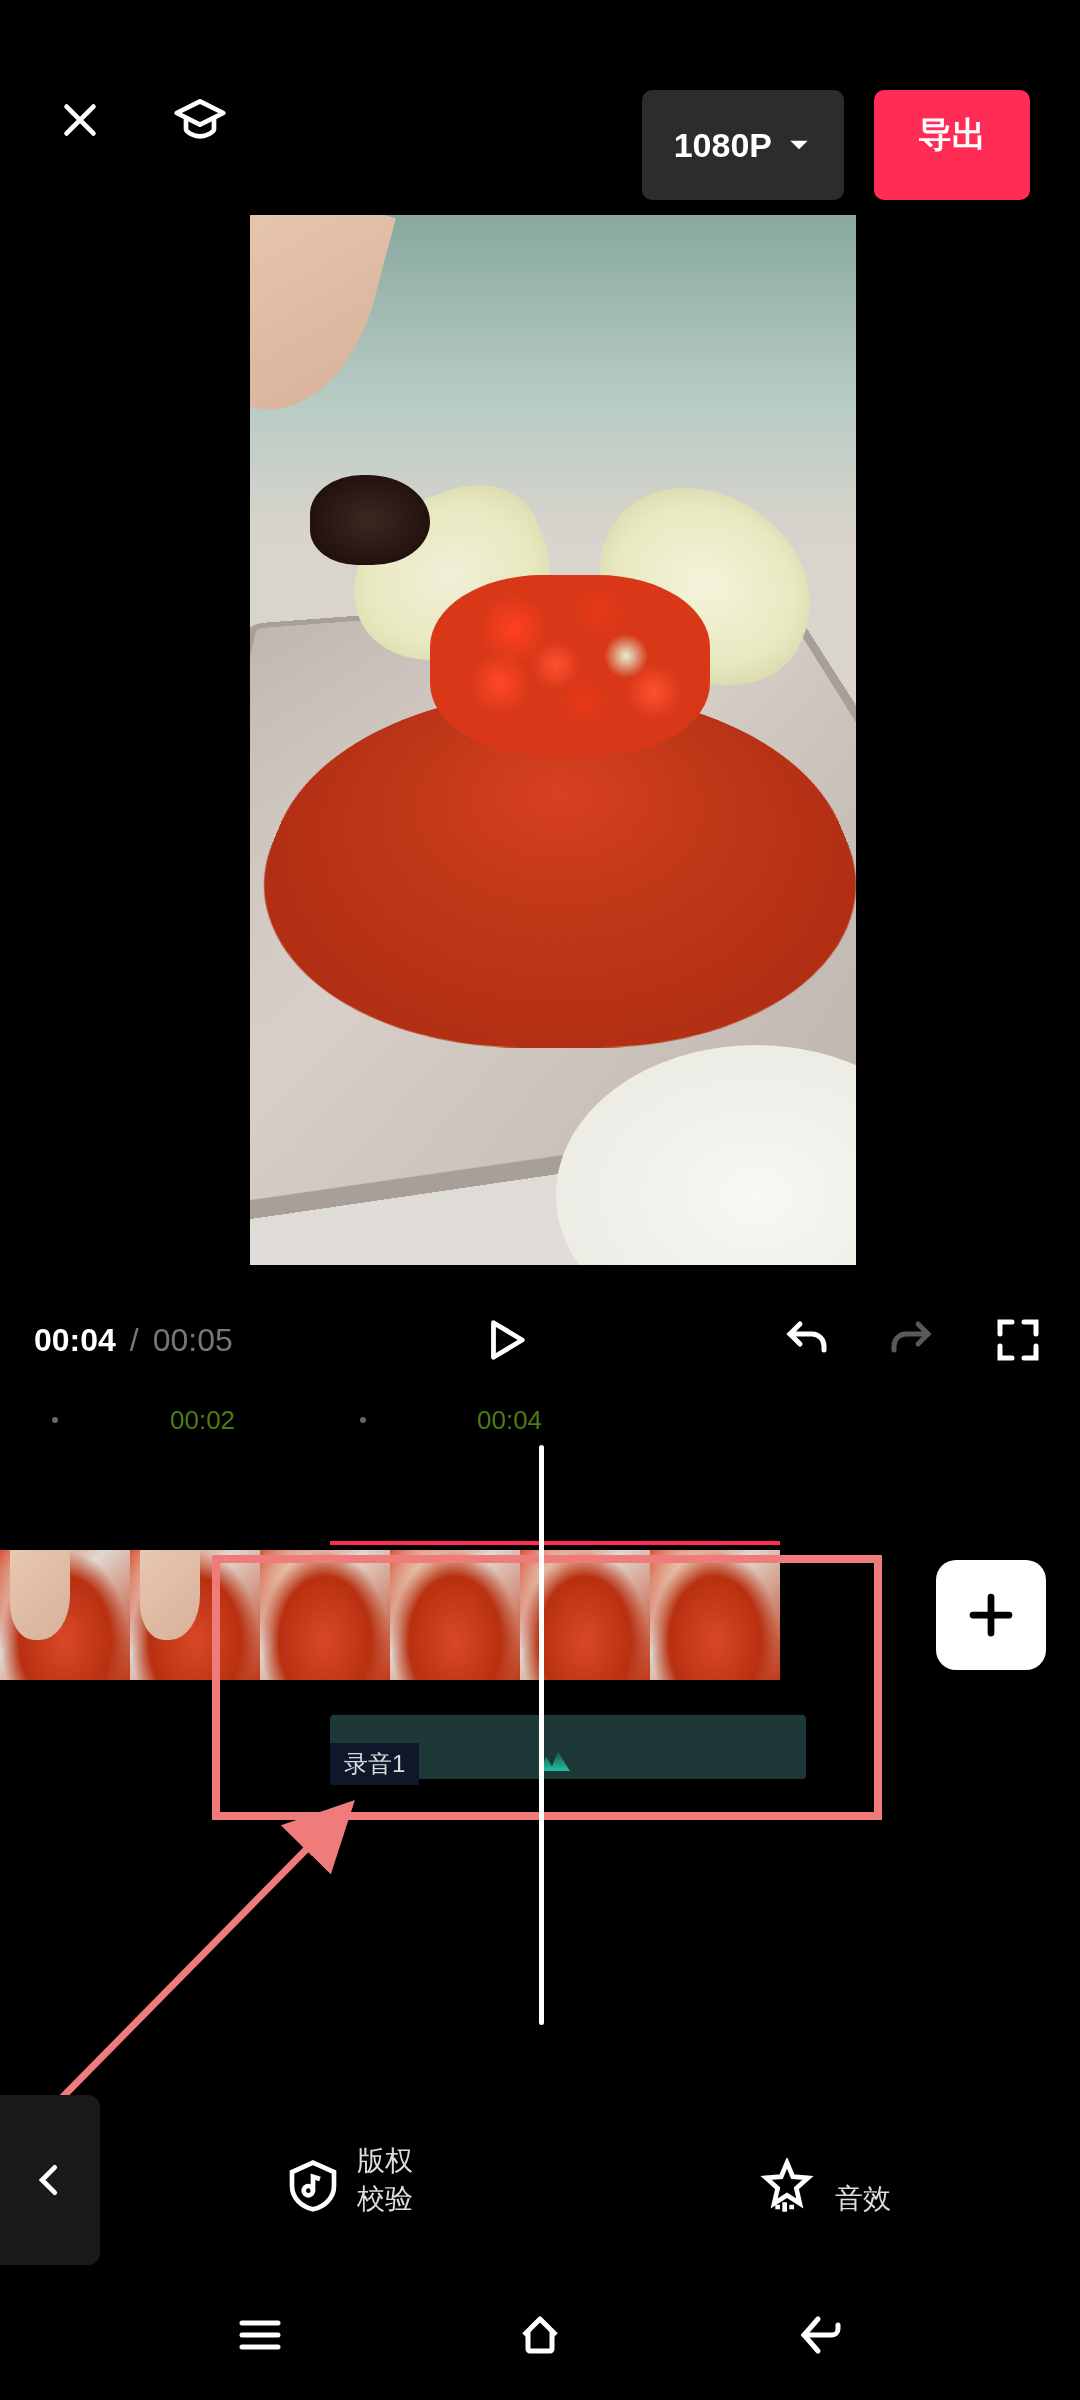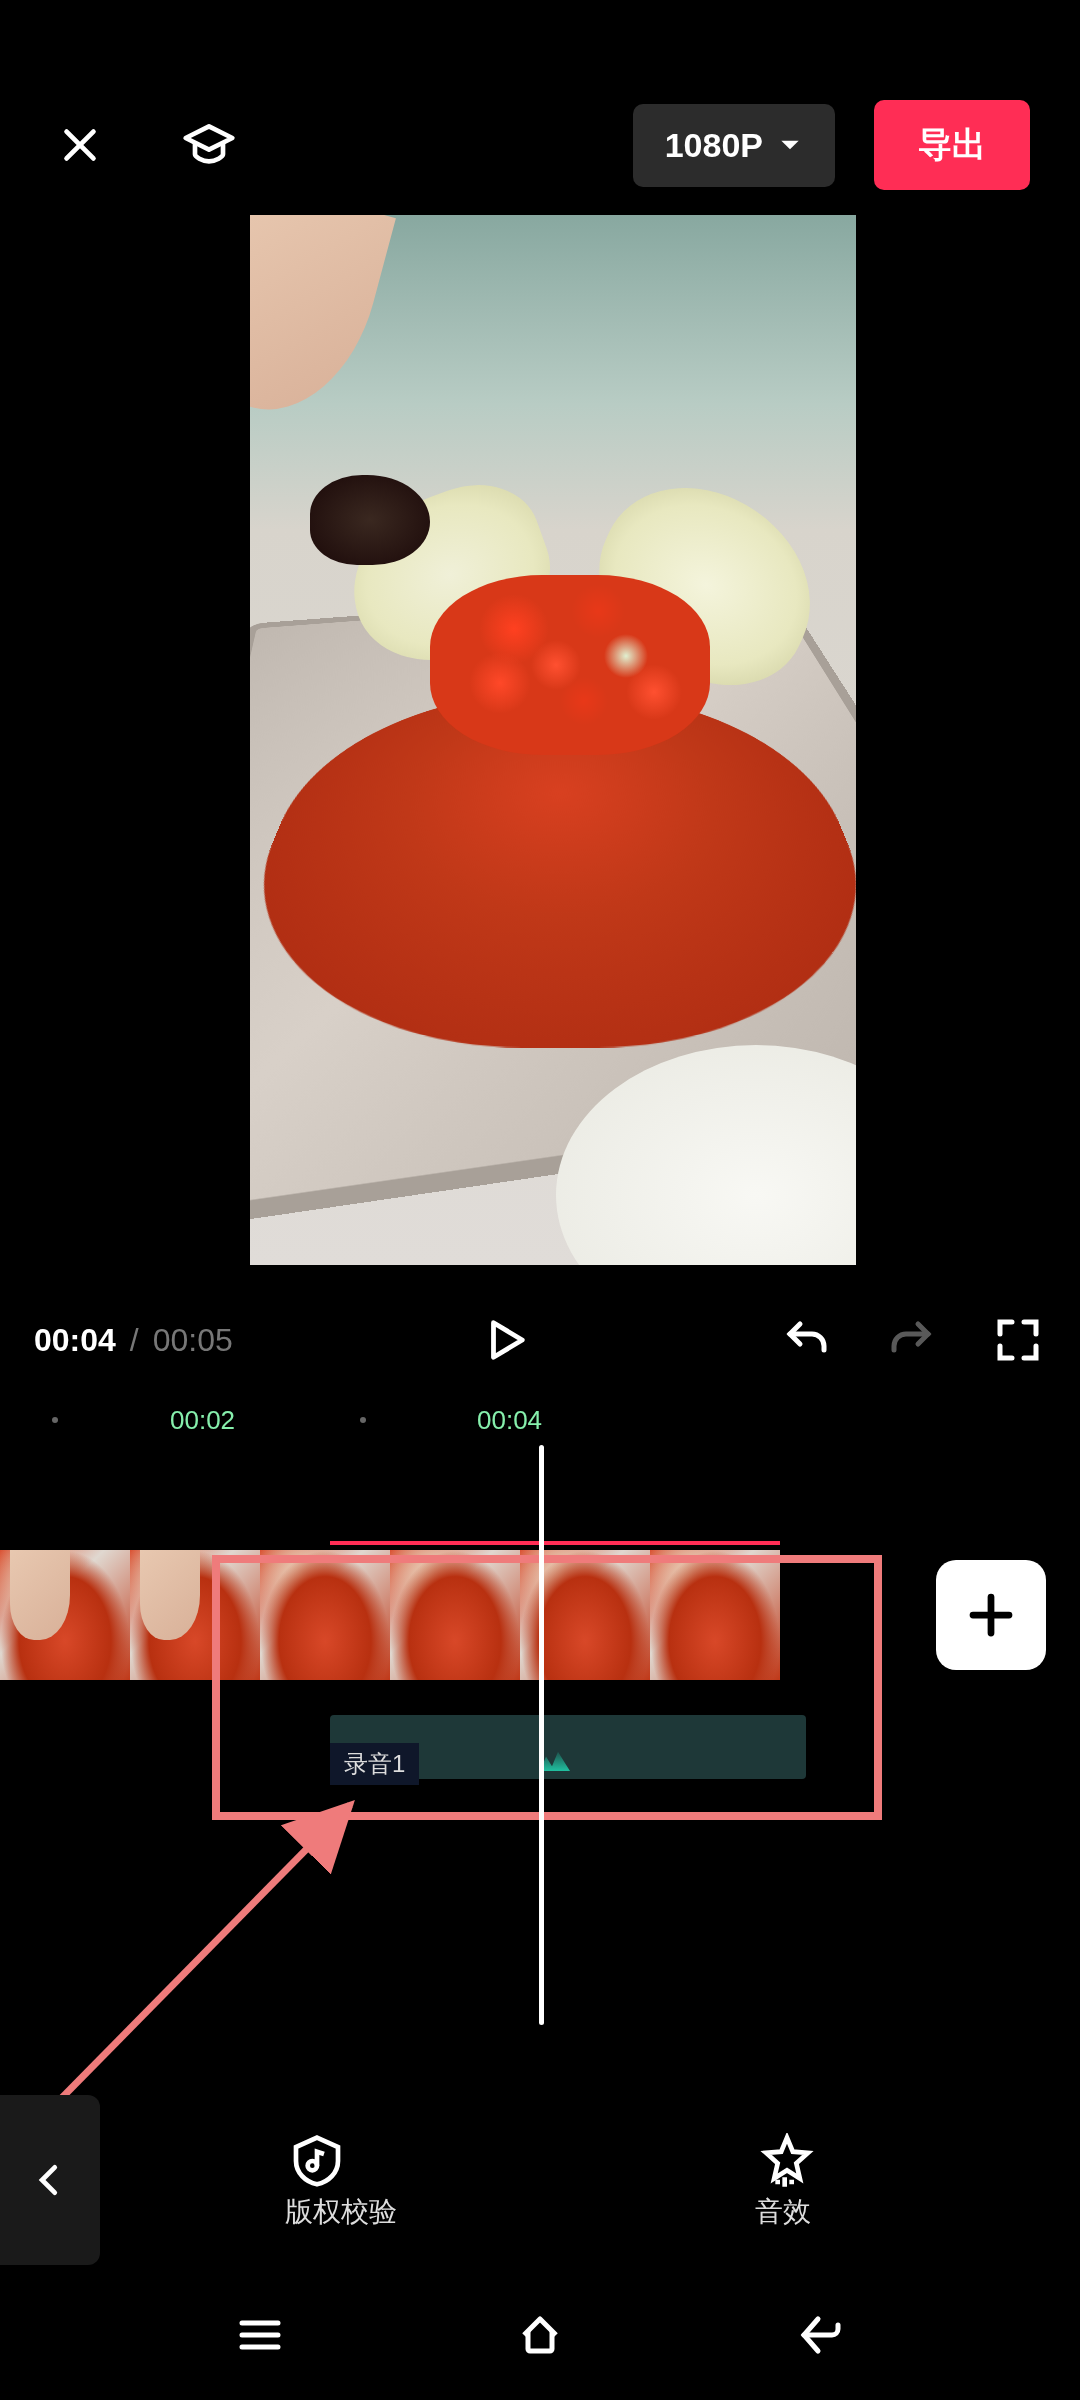--- a/index.html
+++ b/index.html
@@ -14,23 +14,21 @@
 }
 
 
 .header {
   position: absolute;
   top: 90px;
   left: 0;
   right: 0;
   height: 110px;
   display: flex;
-  align-items: center;
   padding: 0 50px;
-  gap: 9px;
 }
 .close-btn {
   width: 60px;
   height: 60px;
   display: flex;
   align-items: center;
   justify-content: center;
 }
 .close-btn svg { width: 46px; height: 46px; }
 .edu-btn {
@@ -218,21 +216,21 @@
   top: 22px;
   width: 6px;
   height: 6px;
   background: #666;
   border-radius: 50%;
 }
 .ruler-label {
   position: absolute;
   top: 10px;
   font-size: 26px;
-  color: #86efac;
+  color: #4d7c0f;
 }
 .clips-row {
   position: absolute;
   top: 155px;
   left: 0;
   height: 130px;
   display: flex;
 }
 .clip-thumb {
   width: 130px;
@@ -355,22 +353,23 @@
 }
 .back-btn svg { width: 38px; height: 38px; }
 .tool-items {
   flex: 1;
   display: flex;
   justify-content: space-around;
   padding: 0 20px;
 }
 .tool-item {
   display: flex;
-  flex-direction: column;
-  align-items: flex-start;
+  flex-direction: row;
+  align-items: flex-end;
+  gap: 16px;
   width: 140px;
 }
 .tool-icon {
   width: 64px;
   height: 64px;
   display: flex;
   align-items: center;
   justify-content: center;
 }
 .tool-icon svg { width: 56px; height: 56px; }

